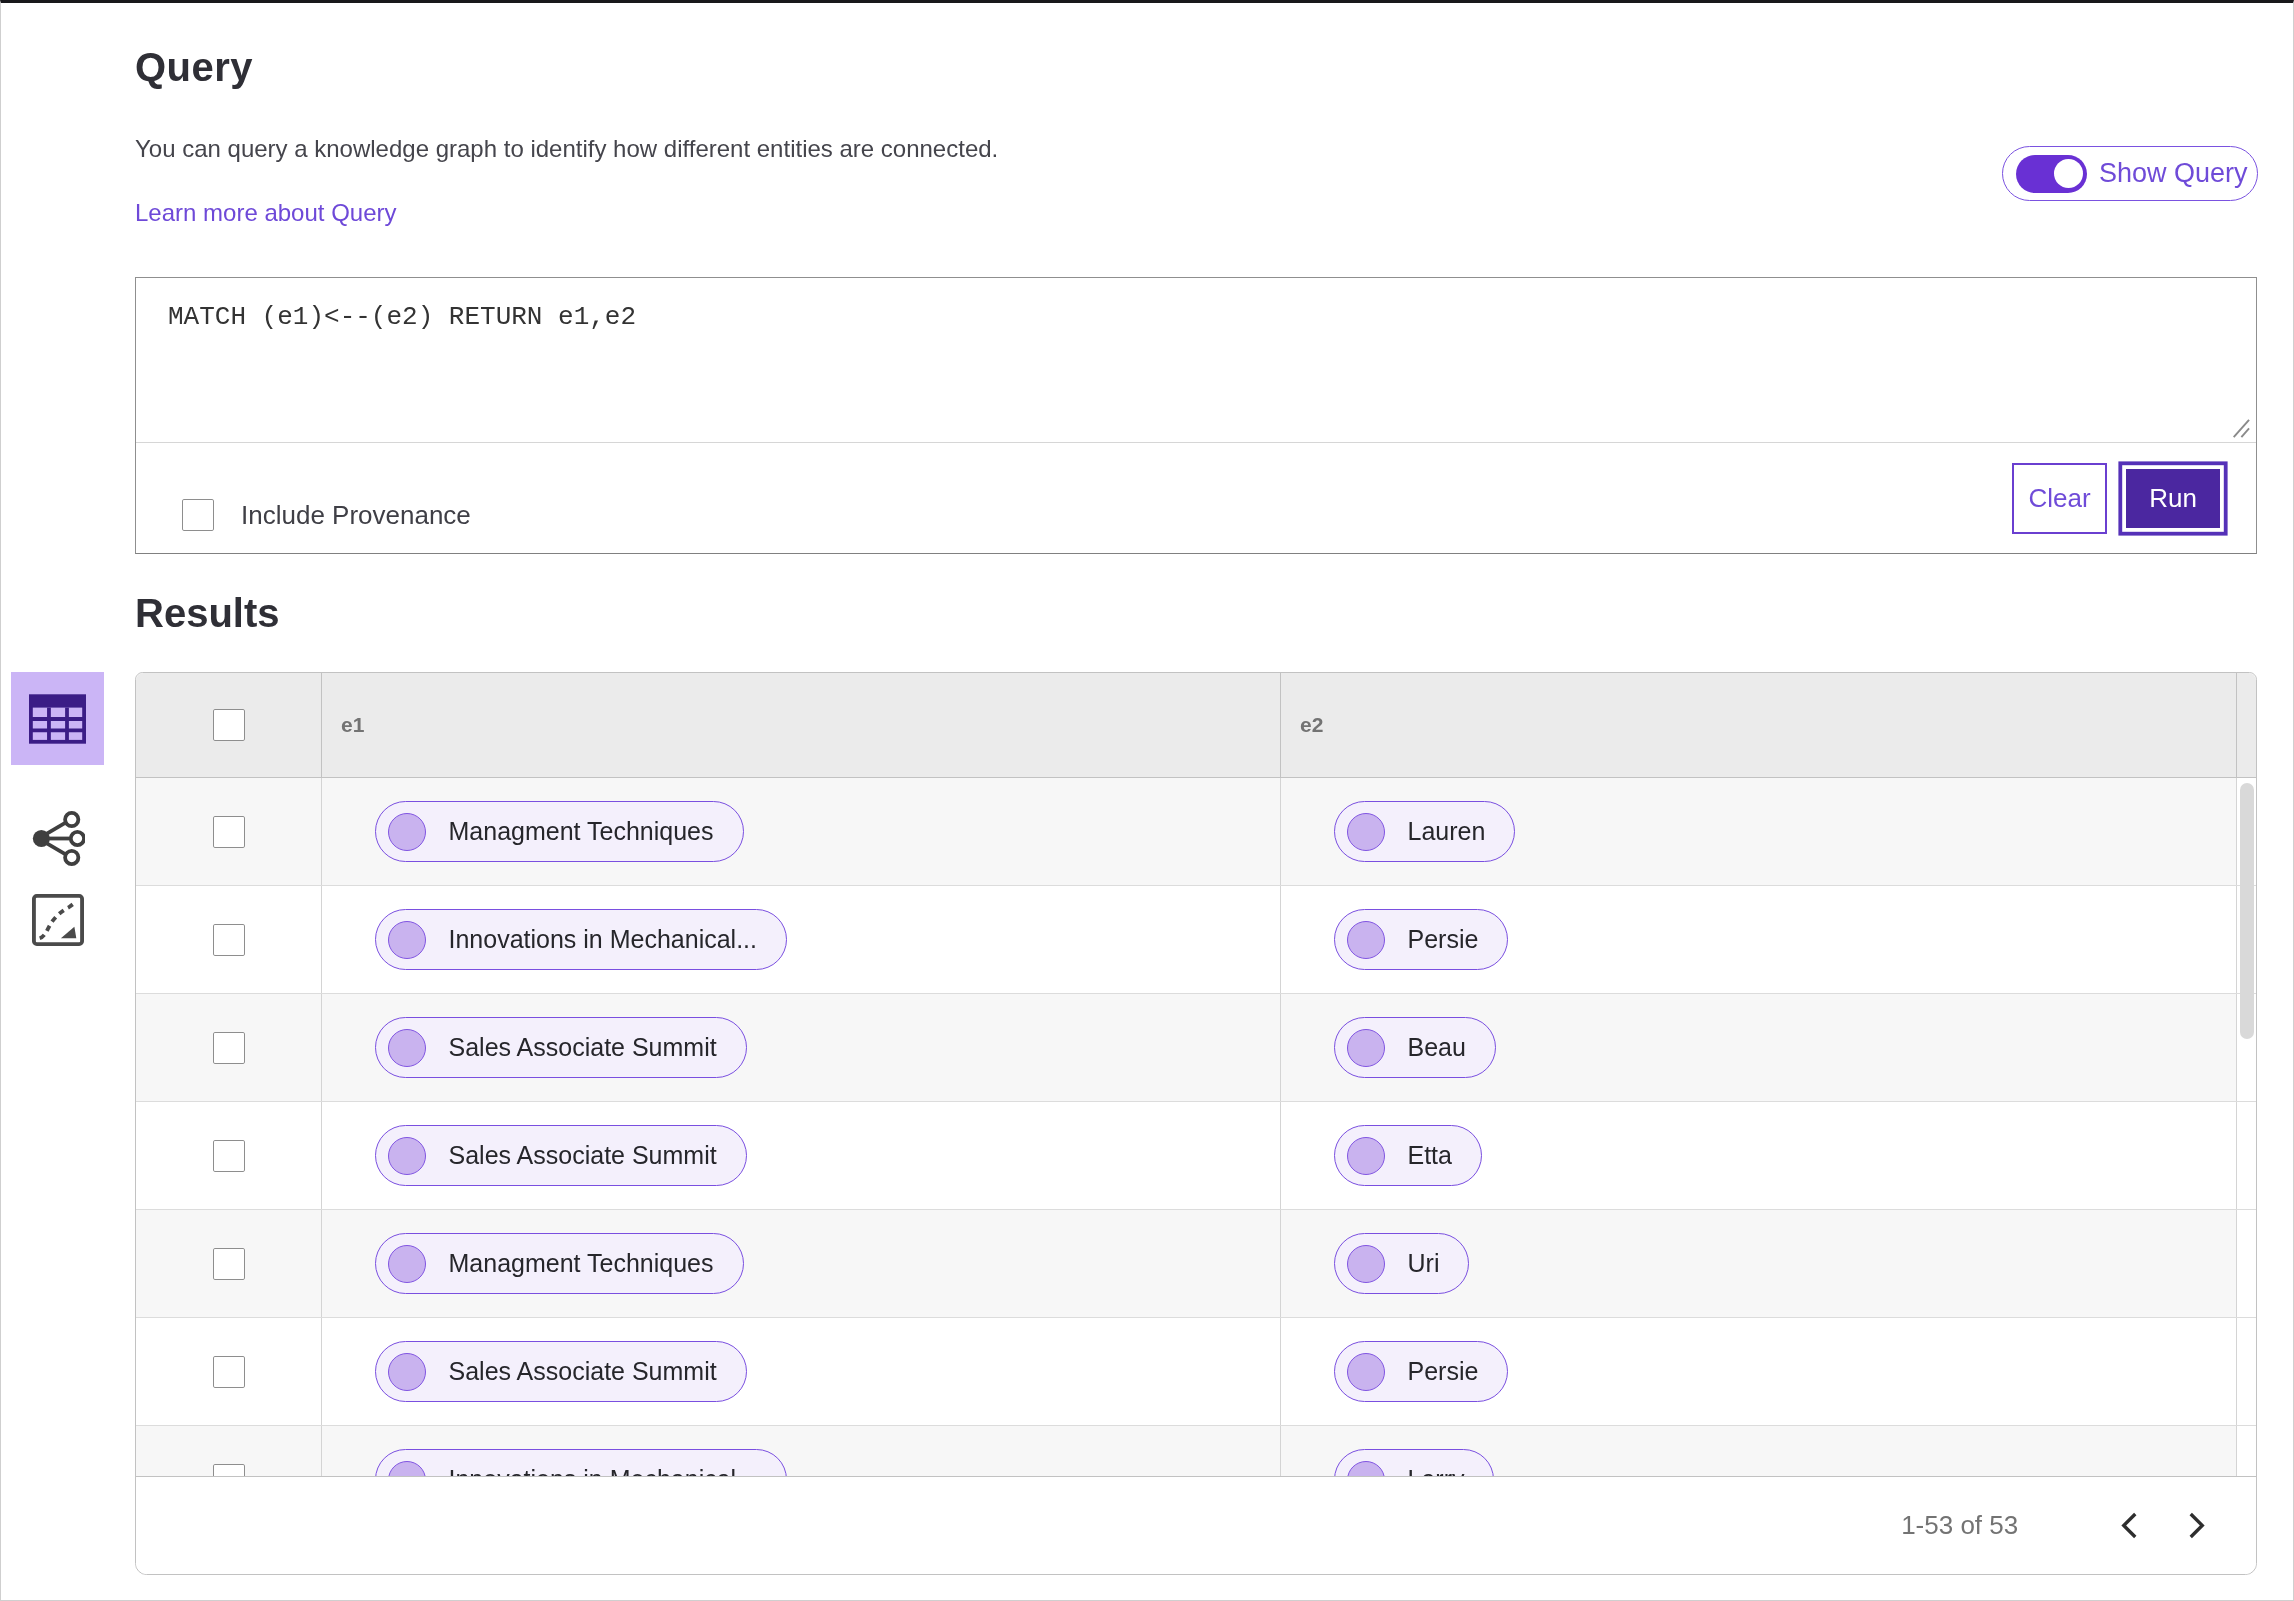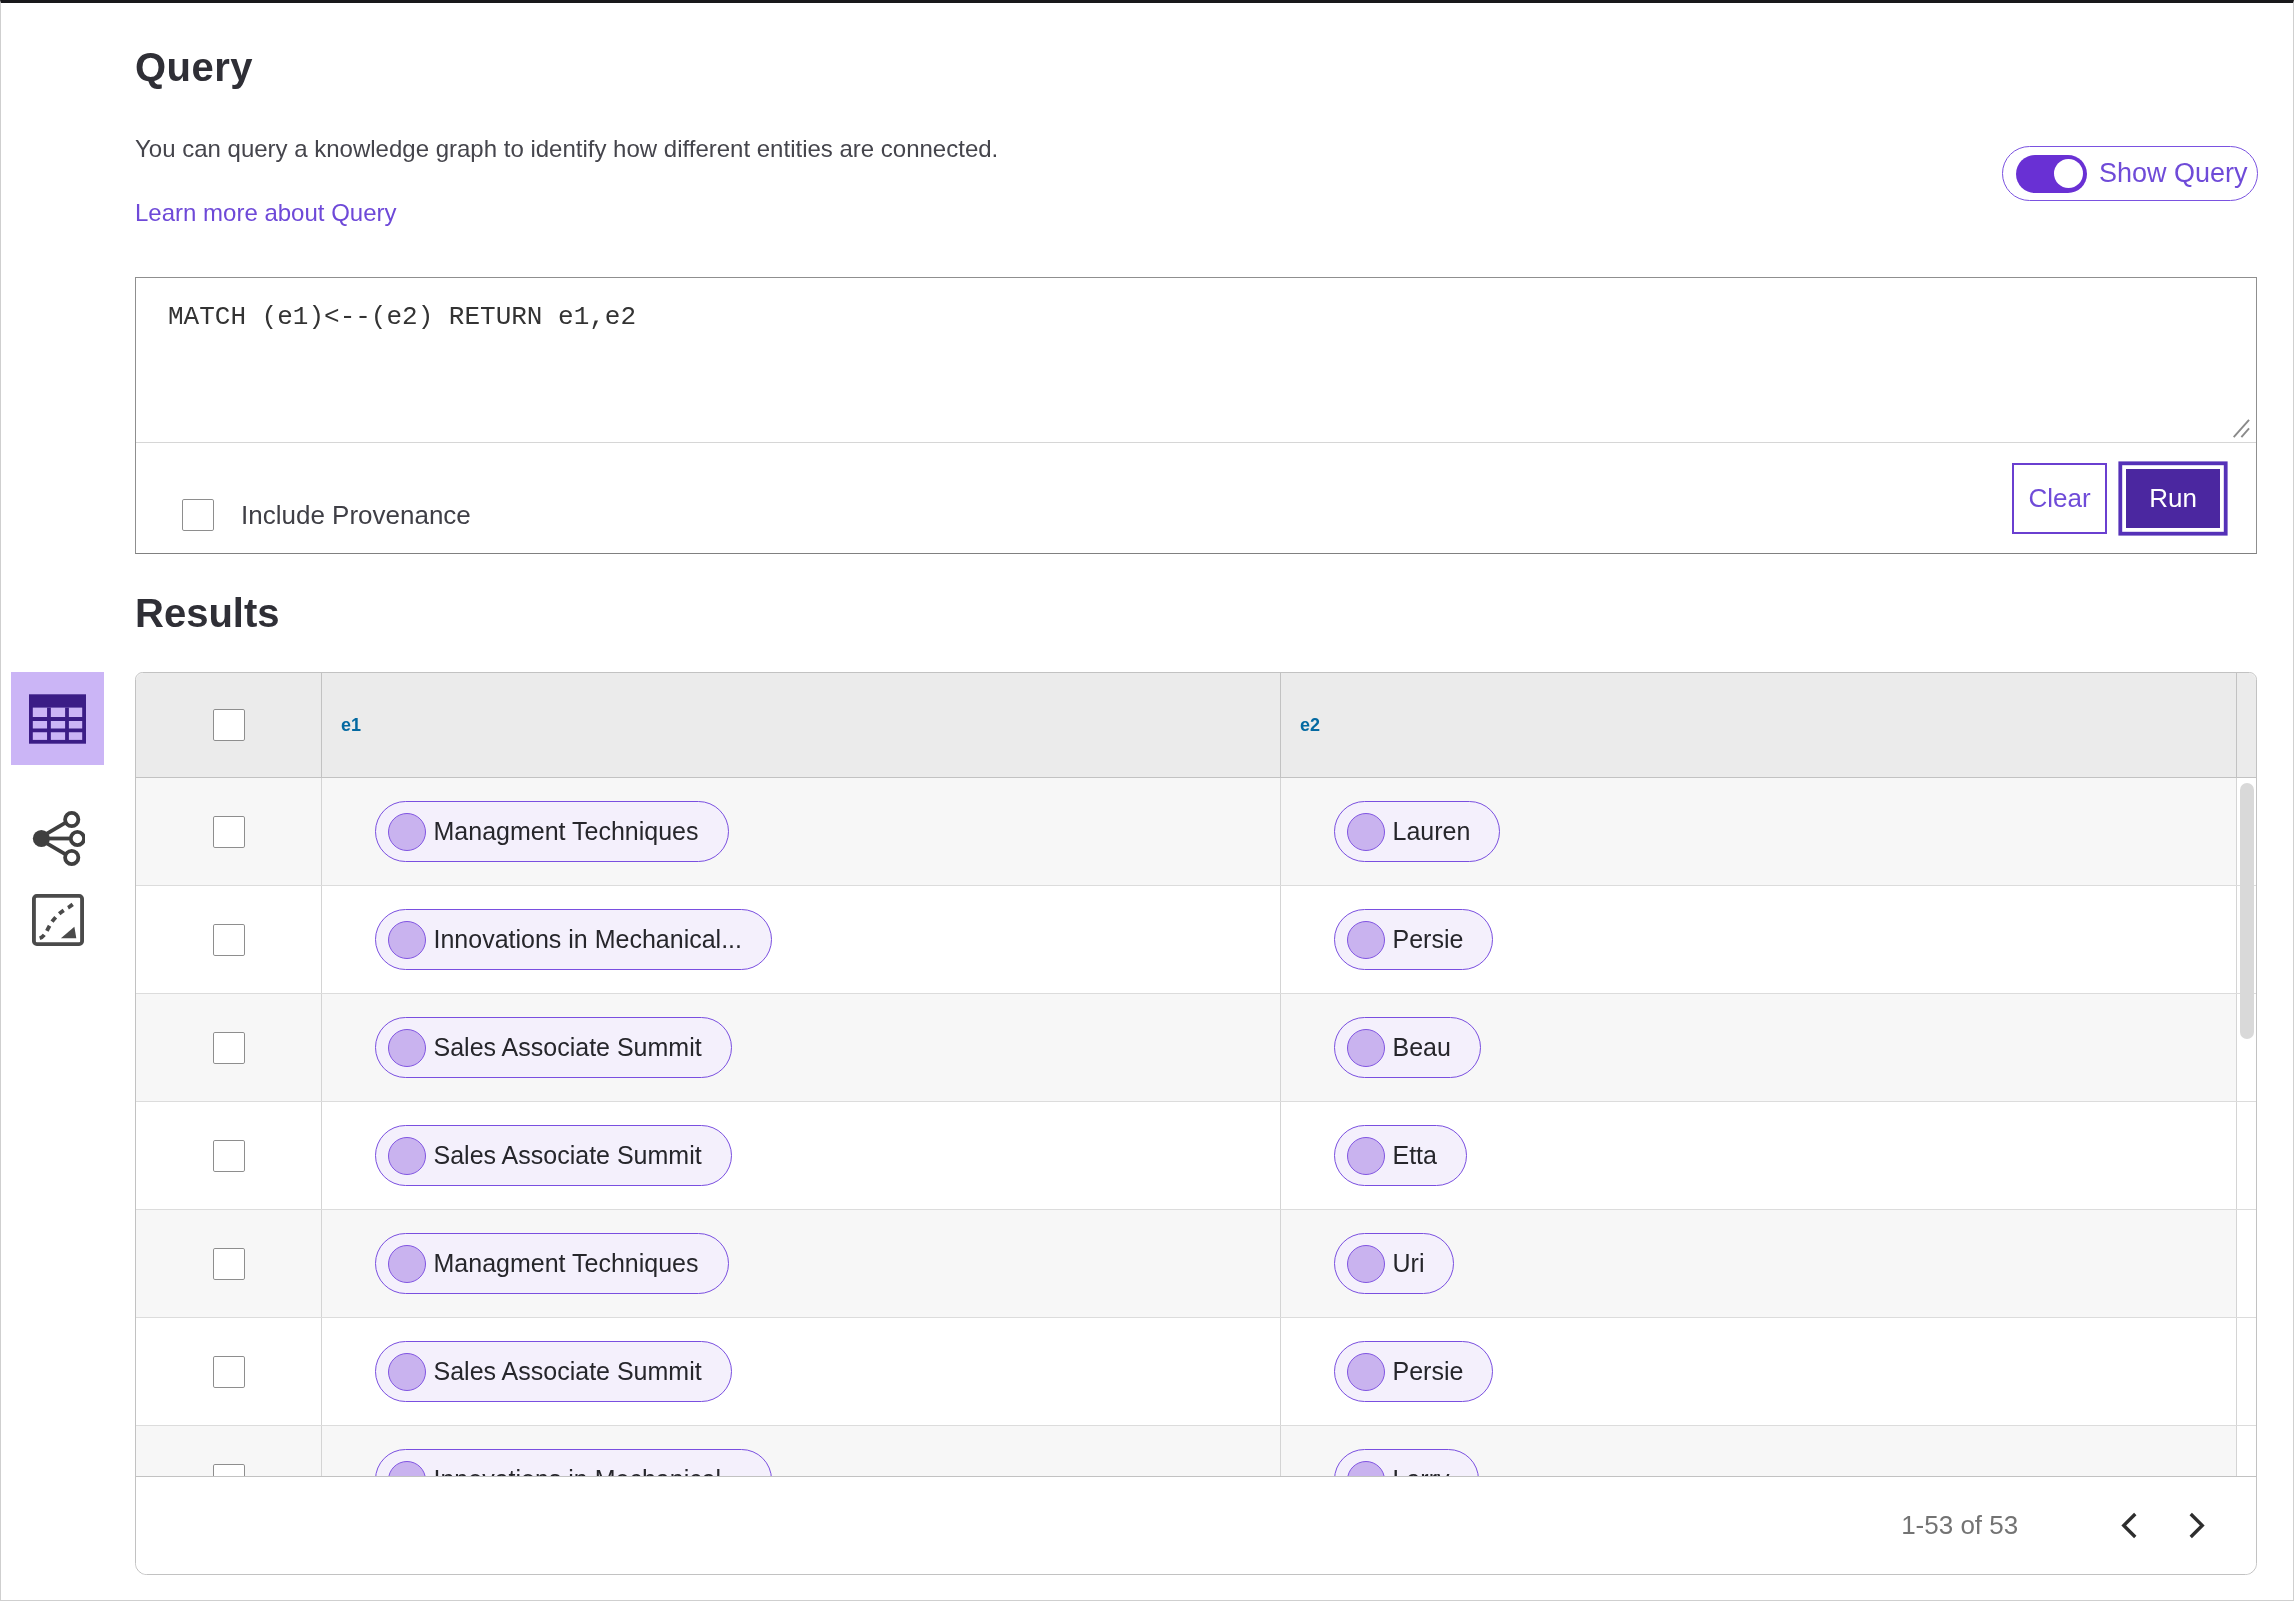--- a/index.html
+++ b/index.html
@@ -45,33 +45,33 @@
   }
   
   .results-title { position:absolute; left:134px; top:588px; font-size:40px; font-weight:700; color:#2f2f36; }
   .view-btn { position:absolute; display:flex; align-items:center; justify-content:center; cursor:pointer; }
   .view-table  { left:9.6px;  top:669px; width:93px; height:93px; background:#cbb5f6; }
   .view-graph  { left:29px;  top:808px; width:55px; height:55px; }
   .view-chart  { left:31px;  top:891px; width:52px; height:52px; }
   
   .results-table { position:absolute; left:134px; top:669px; width:2122px; height:903px; border:1px solid #c2c2c2; border-radius:7.6px 7.6px 11.5px 11.5px; background:#fff; }
   .thead { display:grid; grid-template-columns:186px 959px 956px 19px; height:105px; background:#ebebeb; border-bottom:1px solid #c2c2c2; border-radius:7.6px 7.6px 0 0; }
-  .thead .cell { display:flex; align-items:center; font-size:18px; font-weight:700; color:#0369a1; border-right:1px solid #c2c2c2; }
+  .thead .cell { display:flex; align-items:center; font-size:21px; font-weight:700; color:#737373; border-right:1px solid #c2c2c2; }
   .thead .cell:first-child { justify-content:center; }
   .thead .cell:last-child { border-right:none; }
   .thead .cell.col-label { padding-left:19px; }
   .tbody { height:700px; overflow:hidden; position:relative; }
   .trow { display:grid; grid-template-columns:186px 959px 956px 19px; height:108px; border-bottom:1px solid #dcdcdc; background:#fff; }
   .trow:nth-child(odd) { background:#f7f7f7; }
   .trow .cell { display:flex; align-items:center; border-right:1px solid #d4d4d4; }
   .trow .cell:first-child { justify-content:center; }
   .trow .cell:last-child { border-right:none; background:#fff; }
   .trow .cell.entity-cell { padding-left:53px; }
   .entity-pill {
-    display:inline-flex; align-items:center; gap:8px; height:61px;
+    display:inline-flex; align-items:center; gap:23px; height:61px;
     border:1.9px solid #7a4fe0; border-radius:31px; background:#f4f0fc;
     padding:0 29px 0 11.5px; cursor:pointer;
   }
   .entity-dot { width:38px; height:38px; border-radius:50%; background:#c9b3ef; border:1.9px solid #8155e2; flex:0 0 auto; }
   .entity-label { font-size:25px; color:#26262b; white-space:nowrap; }
   .vscroll-thumb { position:absolute; left:2104px; top:110px; width:14.3px; height:256px; background:#d9d9d9; border-radius:7.6px; cursor:grab; }
   .tfoot {
     position:absolute; left:0; bottom:0; width:100%; height:98px; background:#fff;
     border-top:1px solid #c2c2c2; border-radius:0 0 11.5px 11.5px;
     display:flex; align-items:center; justify-content:flex-end; padding-right:19px;

